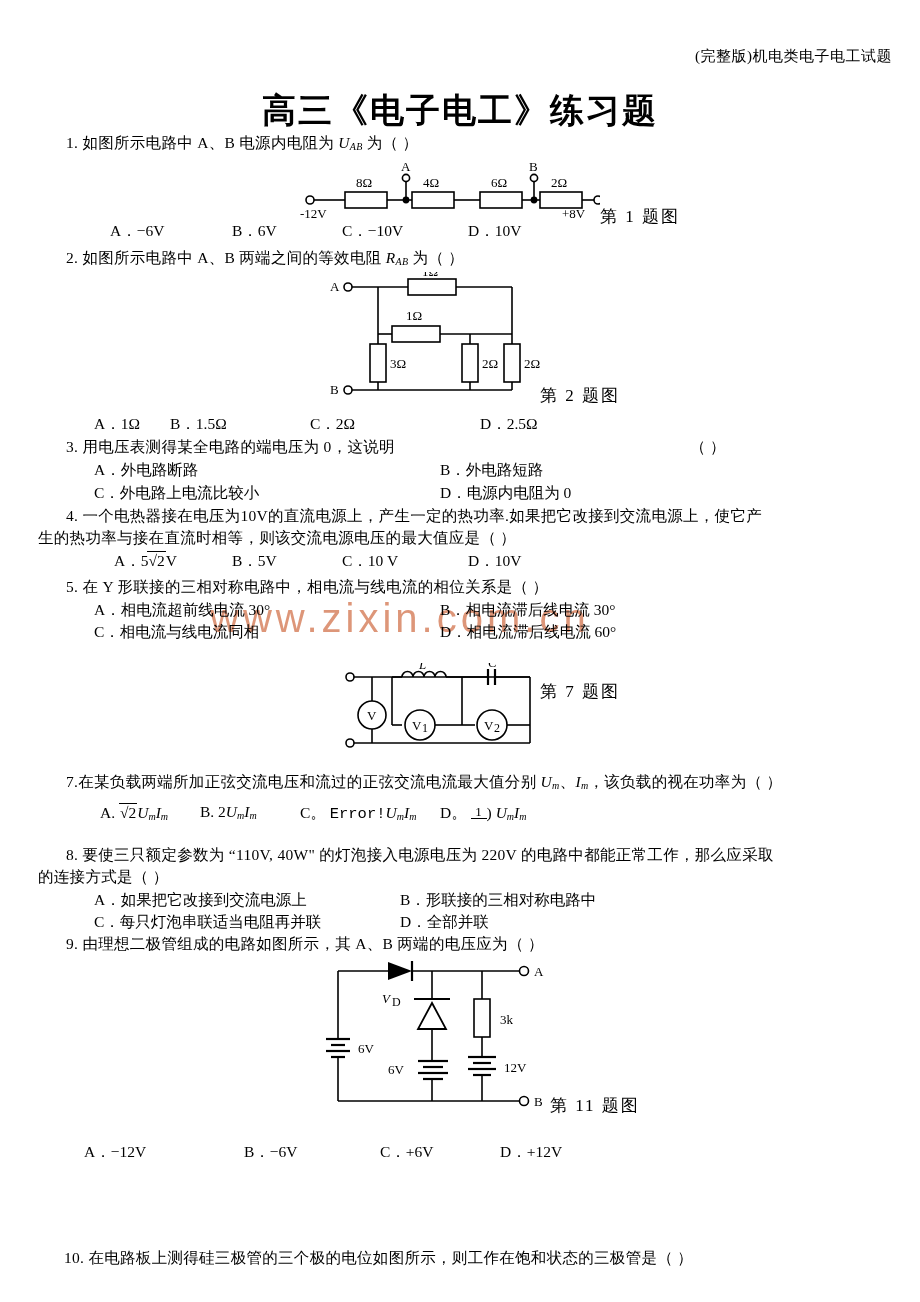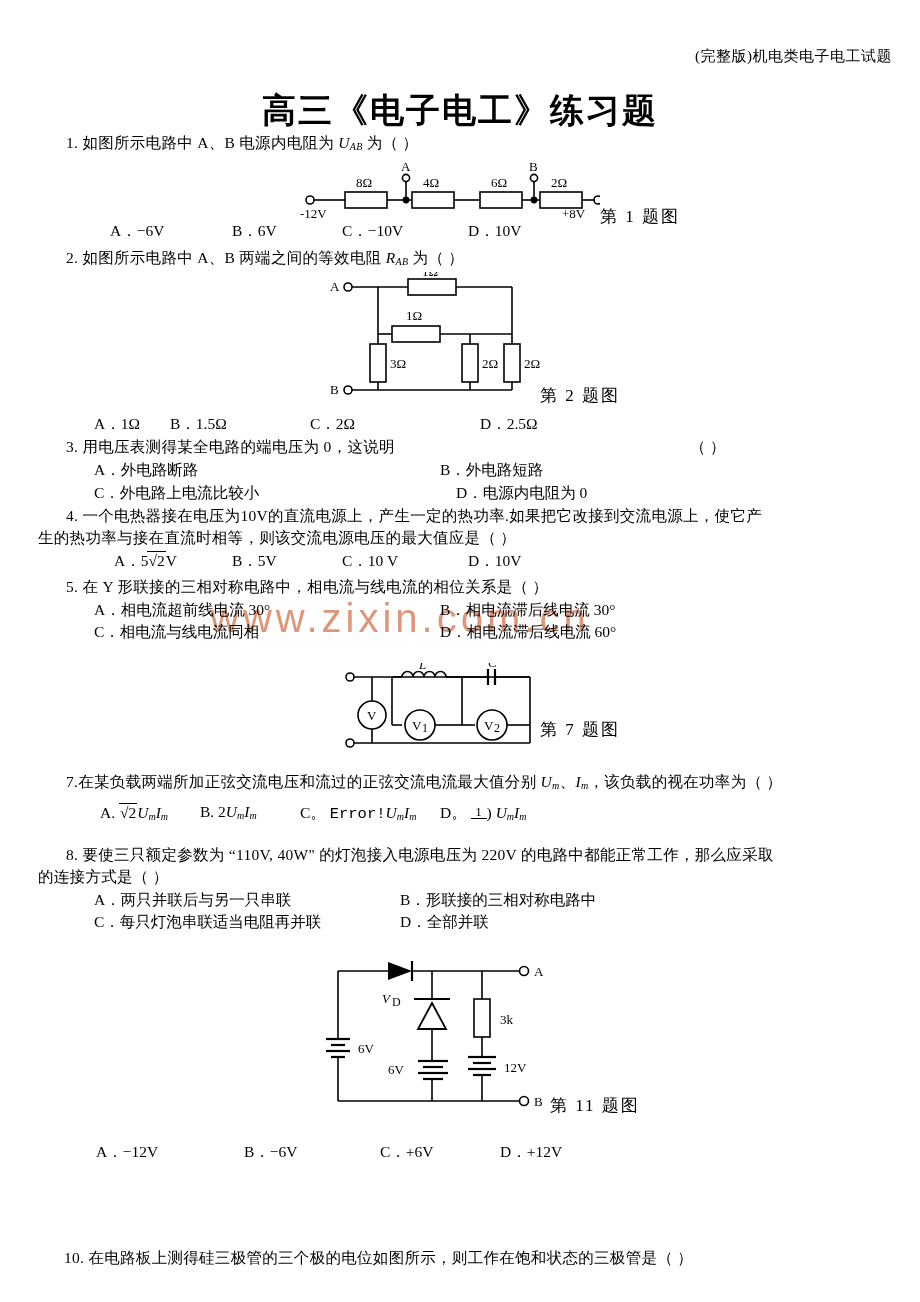--- a/index.html
+++ b/index.html
@@ -180,21 +180,21 @@
   <div class="opt-row" style="top:414px; left:310px;">C．2Ω</div>
   <div class="opt-row" style="top:414px; left:480px;">D．2.5Ω</div>
 
   <div class="qline" style="top:437px; left:66px;">
     <span>3.</span> <span>用电压表测得某全电路的端电压为 0，这说明</span>
   </div>
   <div class="qline" style="top:437px; left:690px;">（    ）</div>
   <div class="opt-row" style="top:460px; left:94px;">A．外电路断路</div>
   <div class="opt-row" style="top:460px; left:440px;">B．外电路短路</div>
   <div class="opt-row" style="top:483px; left:94px;">C．外电路上电流比较小</div>
-  <div class="opt-row" style="top:483px; left:440px;margin-left:16px;">D．电源内电阻为 0</div>
+  <div class="opt-row" style="top:483px; left:440px;">D．电源内电阻为 0</div>
 
   <div class="qline" style="top:506px; left:66px;">
     <span>4.</span> <span>一个电热器接在电压为10V的直流电源上，产生一定的热功率.如果把它改接到交流电源上，使它产</span>
   </div>
   <div class="qline" style="top:528px; left:38px;">生的热功率与接在直流时相等，则该交流电源电压的最大值应是（    ）</div>
   <div class="opt-row" style="top:551px; left:94px;margin-left:20px;">A．5<span style="display:inline-block;border-top:1px solid #000;margin-left:-1px;padding:0 1px;">√2</span>V</div>
   <div class="opt-row" style="top:551px; left:232px;">B．5V</div>
   <div class="opt-row" style="top:551px; left:342px;">C．10 V</div>
   <div class="opt-row" style="top:551px; left:468px;">D．10V</div>
 
@@ -243,21 +243,21 @@
       <text class="lbl-s" x="154" y="69">2</text>
       <line class="wire" x1="167" y1="62" x2="190" y2="62"></line>
 
       <line class="wire" x1="122" y1="14" x2="148" y2="14"></line>
       <line class="wire-th" x1="148" y1="6" x2="148" y2="22"></line>
       <line class="wire-th" x1="155" y1="6" x2="155" y2="22"></line>
       <line class="wire" x1="155" y1="14" x2="190" y2="14"></line>
       <text class="lbl-i" x="148" y="4">C</text>
     </svg>
   </div>
-  <div class="fig-cap" style="top:718px; left:540px;">第 7 题图</div>
+  <div class="fig-cap" style="top:680px; left:540px;">第 7 题图</div>
 
   <div class="qline" style="top:772px; left:66px;">
     <span>7.</span><span>在某负载两端所加正弦交流电压和流过的正弦交流电流最大值分别 </span><i>U</i><sub>m</sub><span>、</span><i>I</i><sub>m</sub><span>，该负载的视在功率为（      ）</span>
   </div>
   <div class="opt-row" style="top:803px; left:100px;">
     <span>A.</span>
     <span style="display:inline-block;"><span style="display:inline-block;border-top:1px solid #000;padding:0 1px;">√2</span><i>U</i><sub>m</sub><i>I</i><sub>m</sub></span>
   </div>
   <div class="opt-row" style="top:803px; left:200px;">
     <span>B.</span> 2<i>U</i><sub>m</sub><i>I</i><sub>m</sub>
@@ -271,25 +271,28 @@
       <span style="display:block;font-size:13px;">1</span>
       <span style="display:block;border-top:1.5px solid #000;width:16px;"></span>
     </span><span style="vertical-align:-6px;">)</span>
     <span style="vertical-align:-6px;"><i>U</i><sub>m</sub><i>I</i><sub>m</sub></span>
   </div>
 
   <div class="qline" style="top:845px; left:66px;">
     <span>8.</span> <span>要使三只额定参数为 “110V, 40W" 的灯泡接入电源电压为 220V 的电路中都能正常工作，那么应采取</span>
   </div>
   <div class="qline" style="top:867px; left:38px;">的连接方式是（    ）</div>
-  <div class="opt-row" style="top:890px; left:94px;">A．两只并联后与另一只串联</div>
+  <div class="opt-row" style="top:890px; left:94px;">A．如果把它改接到交流电源上</div>
   <div class="opt-row" style="top:890px; left:400px;">B．形联接的三相对称电路中</div>
   <div class="opt-row" style="top:912px; left:94px;">C．每只灯泡串联适当电阻再并联</div>
   <div class="opt-row" style="top:912px; left:400px;">D．全部并联</div>
 
+  <div class="qline" style="top:934px; left:66px;">
+    <span>9.</span> <span>由理想二极管组成的电路如图所示，其 A、B 两端的电压应为（    ）</span>
+  </div>
 
   <div class="circuit" style="top:955px; left:320px;">
     <svg width="290" height="160" viewBox="0 0 290 160">
 
       <line class="wire" x1="18" y1="16" x2="68" y2="16"></line>
 
       <polygon points="68,7 68,25 92,16" fill="#000"></polygon>
       <line class="wire-th" x1="92" y1="6" x2="92" y2="26"></line>
       <line class="wire" x1="92" y1="16" x2="200" y2="16"></line>
       <circle class="term" cx="204" cy="16" r="4.5"></circle>
@@ -328,21 +331,21 @@
       <line class="wire" x1="162" y1="120" x2="162" y2="146"></line>
       <text class="lbl" x="184" y="117">12V</text>
 
       <line class="wire" x1="18" y1="146" x2="200" y2="146"></line>
       <circle class="term" cx="204" cy="146" r="4.5"></circle>
       <text class="lbl" x="214" y="151">B</text>
     </svg>
   </div>
   <div class="fig-cap" style="top:1094px; left:550px;">第 11 题图</div>
 
-  <div class="opt-row" style="top:1142px; left:96px;text-align:right;">A．−12V</div>
+  <div class="opt-row" style="top:1142px; left:84px;text-align:right;">A．−12V</div>
   <div class="opt-row" style="top:1142px; left:244px;">B．−6V</div>
   <div class="opt-row" style="top:1142px; left:380px;">C．+6V</div>
   <div class="opt-row" style="top:1142px; left:500px;">D．+12V</div>
 
   <div class="qline" style="top:1248px; left:64px;">
     <span>10.</span> <span>在电路板上测得硅三极管的三个极的电位如图所示，则工作在饱和状态的三极管是（    ）</span>
   </div>
 
 </div>
 

